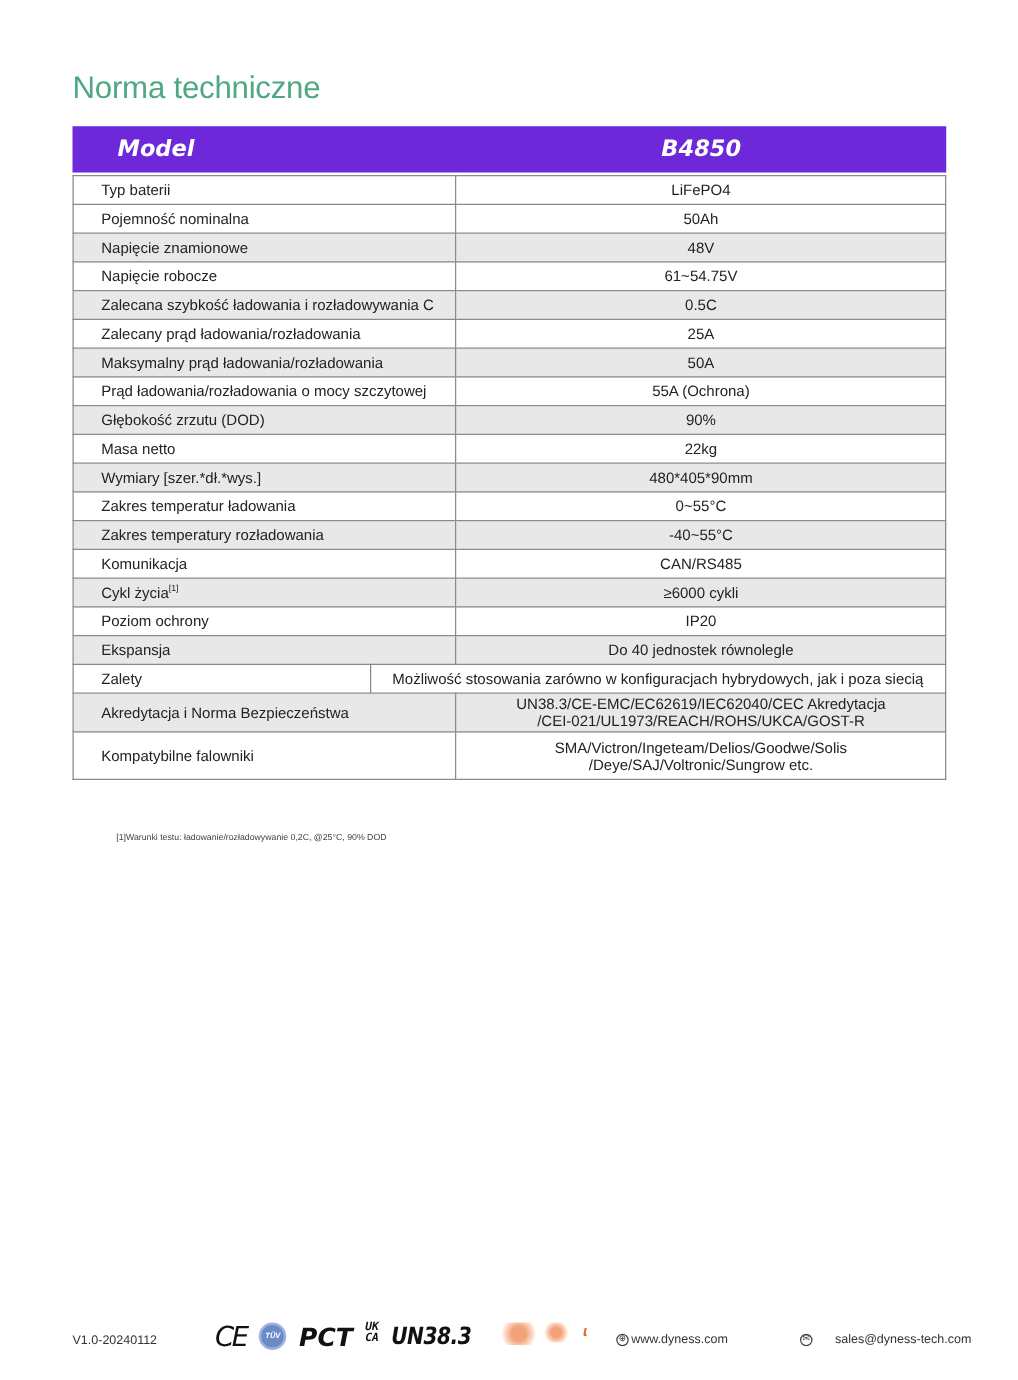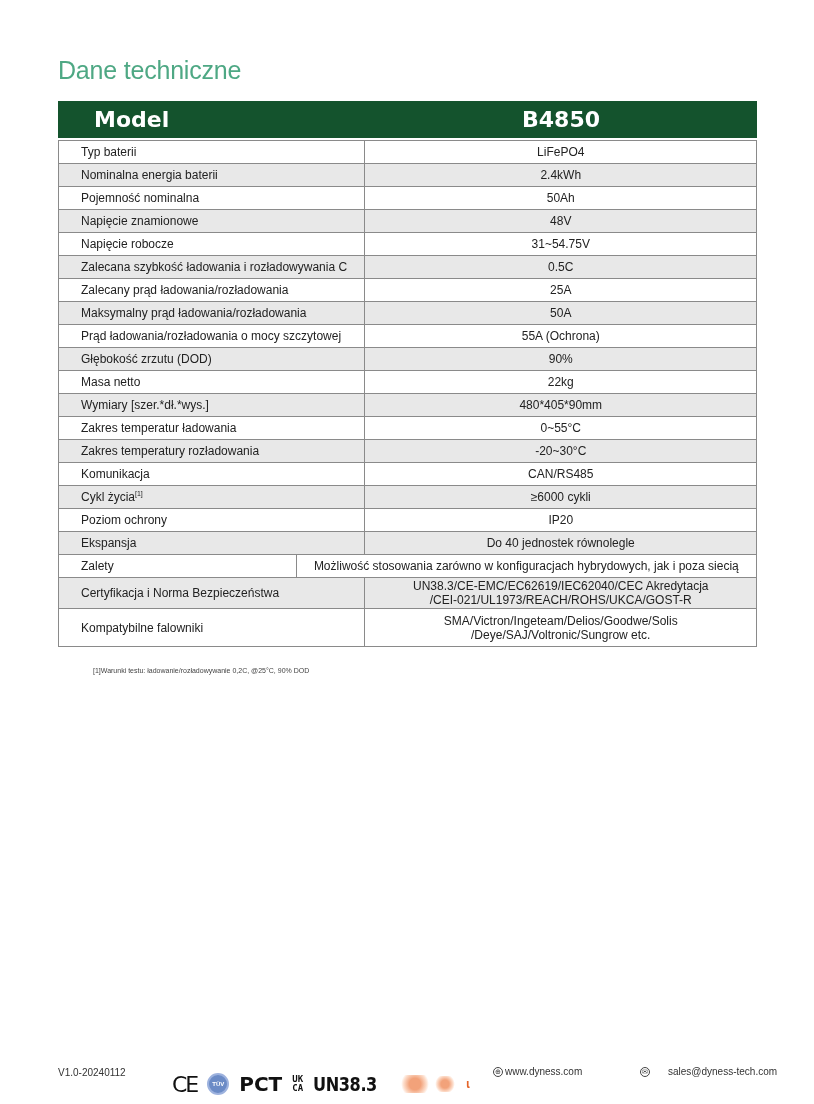--- a/index.html
+++ b/index.html
@@ -1,87 +1,83 @@
 <!DOCTYPE html>
 <html><head>
 <meta charset="utf-8">
 <style>
   html, body { margin: 0; padding: 0; background: #ffffff; }
   body { width: 814px; height: 1104px; position: relative; overflow: hidden;
          font-family: "Liberation Sans", sans-serif; color: #222; }
   .title { position: absolute; left: 58px; top: 56px; font-size: 25px; color: #4ea884; font-weight: normal; letter-spacing: -0.2px; }
   .spec { position: absolute; left: 58px; top: 101px; width: 699px; }
-  .hdr { height: 37px; background: #14532d; display: flex; align-items: center; color: #fff;
-         font-weight: 900; font-size: 22px; font-family: "DejaVu Sans", sans-serif; }
+  .hdr { height: 37px; background: #6d28d9; display: flex; align-items: center; color: #fff;
+         font-weight: 900; font-size: 18px; font-family: "DejaVu Sans", sans-serif; font-style: italic; }
   .hdr .h1 { width: 307px; padding-left: 36px; box-sizing: border-box; }
   .hdr .h2 { flex: 1; text-align: center; }
   table { position: absolute; left: 58px; top: 140px; width: 699px; border-collapse: collapse; font-size: 12px; border-radius: 21px; }
   td { border: 1px solid #8a8a8a; height: 22px; padding: 0; }
   tr.alt td { background: #e8e8e8; }
   td.lbl { width: 307px; padding-left: 22px; box-sizing: border-box; text-align: left; }
   td.val { text-align: center; }
   tr.tall td { height: 30px; }
   tr.tall2 td { height: 37px; margin-left: 40px; }
   td.split-l { width: 238px; padding-left: 22px; box-sizing: border-box; margin-top: 16px; }
   .sup { font-size: 7px; vertical-align: super; }
   .note { position: absolute; left: 93px; top: 667px; font-size: 7px; color: #444; }
   .footer { position: absolute; top: 1058px; left: 0; width: 814px; height: 28px; font-size: 10px; color: #333; padding-left: 48px; }
   .ver { position: absolute; left: 58px; top: 9px; }
-  .logos { position: absolute; left: 172px; top: 12px; display: flex; align-items: center; height: 28px; gap: 10px; }
+  .logos { position: absolute; left: 172px; top: 0; display: flex; height: 28px; gap: 10px; font-style: italic; }
   .ce { font-size: 22px; font-family: "DejaVu Sans", sans-serif; color: #111; letter-spacing: -2px; }
   .tuv { width: 22px; height: 22px; border-radius: 50%; background: #6b8bc6; border: 2px solid #9db2de; box-sizing: border-box;
          color: #fff; font-size: 6px; display: flex; align-items: center; justify-content: center; font-weight: bold; }
   .pct { font-size: 20px; font-weight: bold; color: #111; font-family: "DejaVu Sans", sans-serif; }
   .ukca { font-size: 9px; line-height: 9px; font-weight: bold; font-family: "DejaVu Sans Mono", monospace; color: #111; }
   .un { font-size: 19px; font-weight: bold; color: #111; font-family: "DejaVu Sans", sans-serif; letter-spacing: -0.5px; transform: scaleX(0.85); transform-origin: left; }
   .splash { width: 34px; height: 18px; background: radial-gradient(circle, #f2a27a 30%, #fde0cf 60%, transparent 72%); }
   .splash2 { width: 22px; height: 16px; margin-left: -8px; background: radial-gradient(circle, #f2a27a 30%, #fde0cf 60%, transparent 72%); }
   .mark { color: #e4652a; font-size: 12px; font-weight: bold; }
   .web { position: absolute; left: 493px; top: 8px; display: flex; align-items: center; gap: 2px; }
   .mail { position: absolute; left: 640px; top: 8px; display: flex; align-items: center; gap: 18px; }
   .ico { width: 10px; height: 10px; border: 1px solid #444; border-radius: 50%; box-sizing: border-box; font-size: 7px; line-height: 8px; text-align: center; }
 </style>
 </head>
 <body>
 
-<div class="title">Dane techniczne</div>
+<div class="title">Norma techniczne</div>
 
 <div class="spec">
   <div class="hdr">
     <div class="h1">Model</div>
     <div class="h2">B4850</div>
   </div>
 </div>
 
 <table>
   <colgroup>
       <col style="width: 238px;">
       <col style="width: 69px;">
       <col style="width: 392px;">
     </colgroup>
     <tbody id="spec-body">
       <tr>
         <td class="lbl" colspan="2"><span>Typ baterii</span></td>
         <td class="val">LiFePO4</td>
       </tr>
-      <tr class="alt">
-        <td class="lbl" colspan="2"><span>Nominalna energia baterii</span></td>
-        <td class="val">2.4kWh</td>
-      </tr>
       <tr>
         <td class="lbl" colspan="2"><span>Pojemność nominalna</span></td>
         <td class="val">50Ah</td>
       </tr>
       <tr class="alt">
         <td class="lbl" colspan="2"><span>Napięcie znamionowe</span></td>
         <td class="val">48V</td>
       </tr>
       <tr>
         <td class="lbl" colspan="2"><span>Napięcie robocze</span></td>
-        <td class="val">31~54.75V</td>
+        <td class="val">61~54.75V</td>
       </tr>
       <tr class="alt">
         <td class="lbl" colspan="2"><span>Zalecana szybkość ładowania i rozładowywania C</span></td>
         <td class="val">0.5C</td>
       </tr>
       <tr>
         <td class="lbl" colspan="2"><span>Zalecany prąd ładowania/rozładowania</span></td>
         <td class="val">25A</td>
       </tr>
       <tr class="alt">
@@ -103,21 +99,21 @@
       <tr class="alt">
         <td class="lbl" colspan="2"><span>Wymiary [szer.*dł.*wys.]</span></td>
         <td class="val">480*405*90mm</td>
       </tr>
       <tr>
         <td class="lbl" colspan="2"><span>Zakres temperatur ładowania</span></td>
         <td class="val">0~55°C</td>
       </tr>
       <tr class="alt">
         <td class="lbl" colspan="2"><span>Zakres temperatury rozładowania</span></td>
-        <td class="val">-20~30°C</td>
+        <td class="val">-40~55°C</td>
       </tr>
       <tr>
         <td class="lbl" colspan="2"><span>Komunikacja</span></td>
         <td class="val">CAN/RS485</td>
       </tr>
       <tr class="alt">
         <td class="lbl" colspan="2"><span>Cykl życia</span><span class="sup">[1]</span></td>
         <td class="val">≥6000 cykli</td>
       </tr>
       <tr>
@@ -126,21 +122,21 @@
       </tr>
       <tr class="alt">
         <td class="lbl" colspan="2"><span>Ekspansja</span></td>
         <td class="val">Do 40 jednostek równolegle</td>
       </tr>
       <tr>
         <td class="split-l" style="width: 238px;">Zalety</td>
         <td class="val" colspan="2">Możliwość stosowania zarówno w konfiguracjach hybrydowych, jak i poza siecią</td>
       </tr>
       <tr class="alt tall">
-        <td class="lbl" colspan="2"><span>Certyfikacja i Norma Bezpieczeństwa</span></td>
+        <td class="lbl" colspan="2"><span>Akredytacja i Norma Bezpieczeństwa</span></td>
         <td class="val">
           <div>UN38.3/CE-EMC/EC62619/IEC62040/CEC Akredytacja</div>
           <div>/CEI-021/UL1973/REACH/ROHS/UKCA/GOST-R</div>
         </td>
       </tr>
       <tr class=" tall2">
         <td class="lbl" colspan="2"><span>Kompatybilne falowniki</span></td>
         <td class="val">
           <div>SMA/Victron/Ingeteam/Delios/Goodwe/Solis</div>
           <div>/Deye/SAJ/Voltronic/Sungrow etc.</div>

